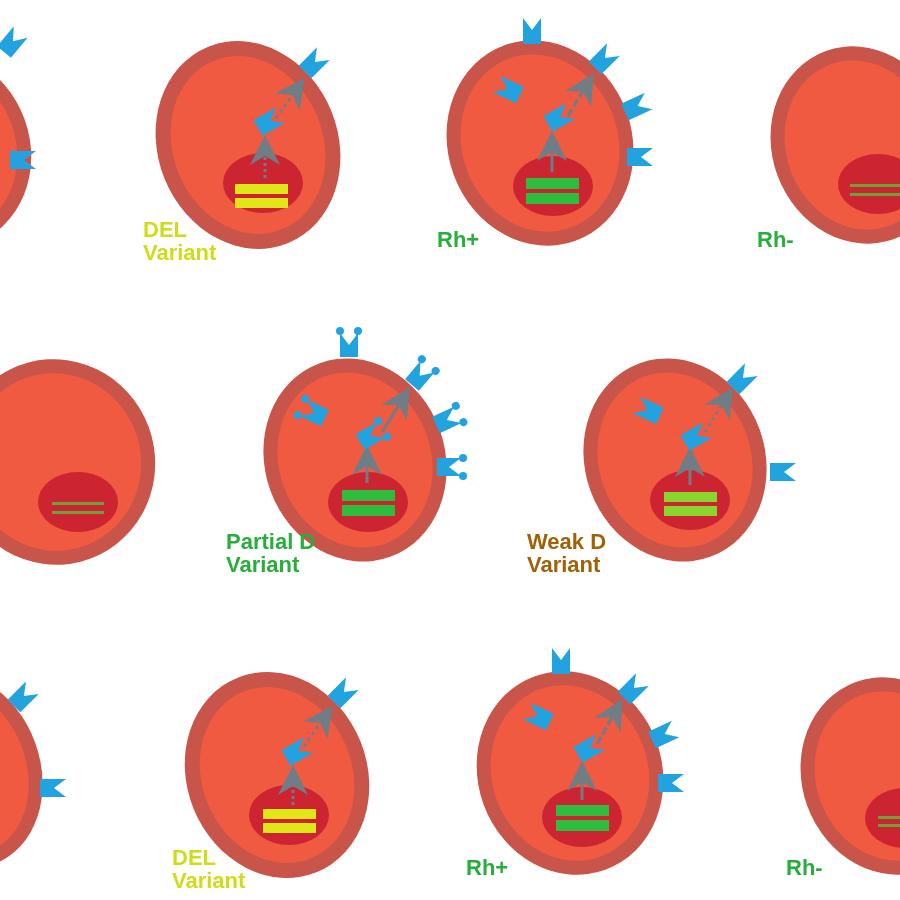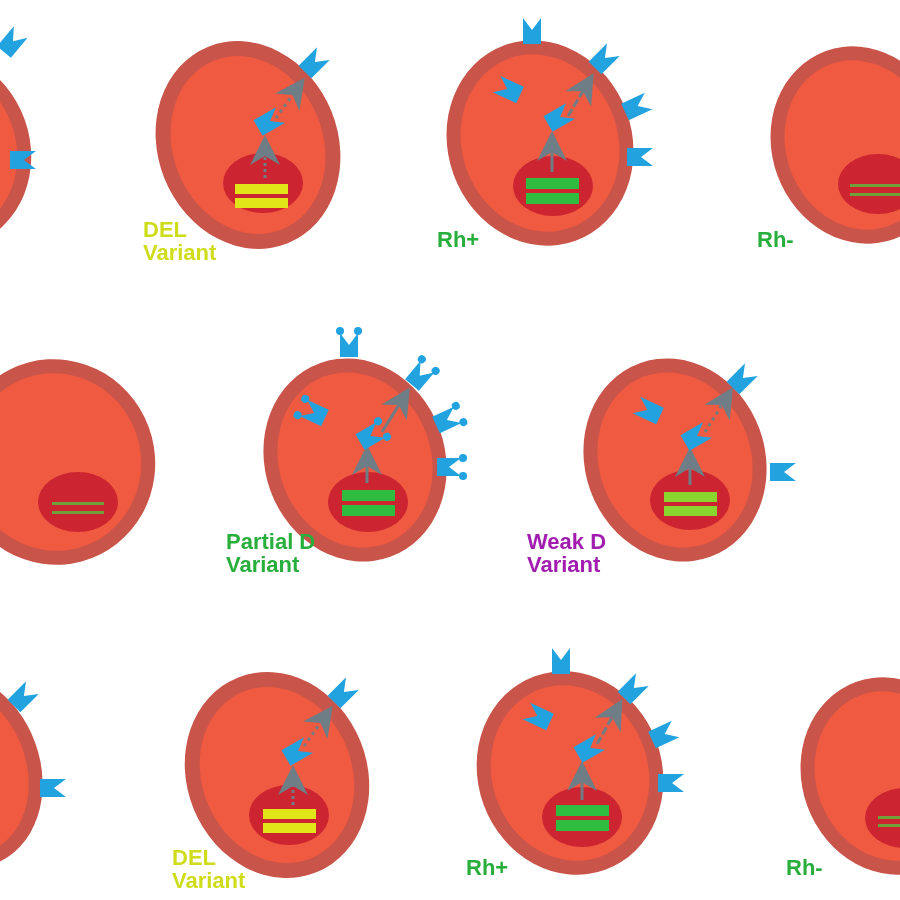--- a/index.html
+++ b/index.html
@@ -214,21 +214,21 @@
   <div>DEL</div>
   <div>Variant</div>
 </div>
 <div class="label" style="left:437px; top:228px; color:#27ae3b;">Rh+</div>
 <div class="label" style="left:757px; top:228px; color:#27ae3b;">Rh-</div>
 
 <div class="label" style="left:226px; top:530px; color:#27ae3b;">
   <div>Partial D</div>
   <div>Variant</div>
 </div>
-<div class="label" style="left:527px; top:530px; color:#a21caf;">
+<div class="label" style="left:527px; top:530px; color:#a16207;">
   <div>Weak D</div>
   <div>Variant</div>
 </div>
 
 <div class="label" style="left:172px; top:846px; color:#cfdc1a;">
   <div>DEL</div>
   <div>Variant</div>
 </div>
 <div class="label" style="left:466px; top:856px; color:#27ae3b;">Rh+</div>
 <div class="label" style="left:786px; top:856px; color:#27ae3b;">Rh-</div>

